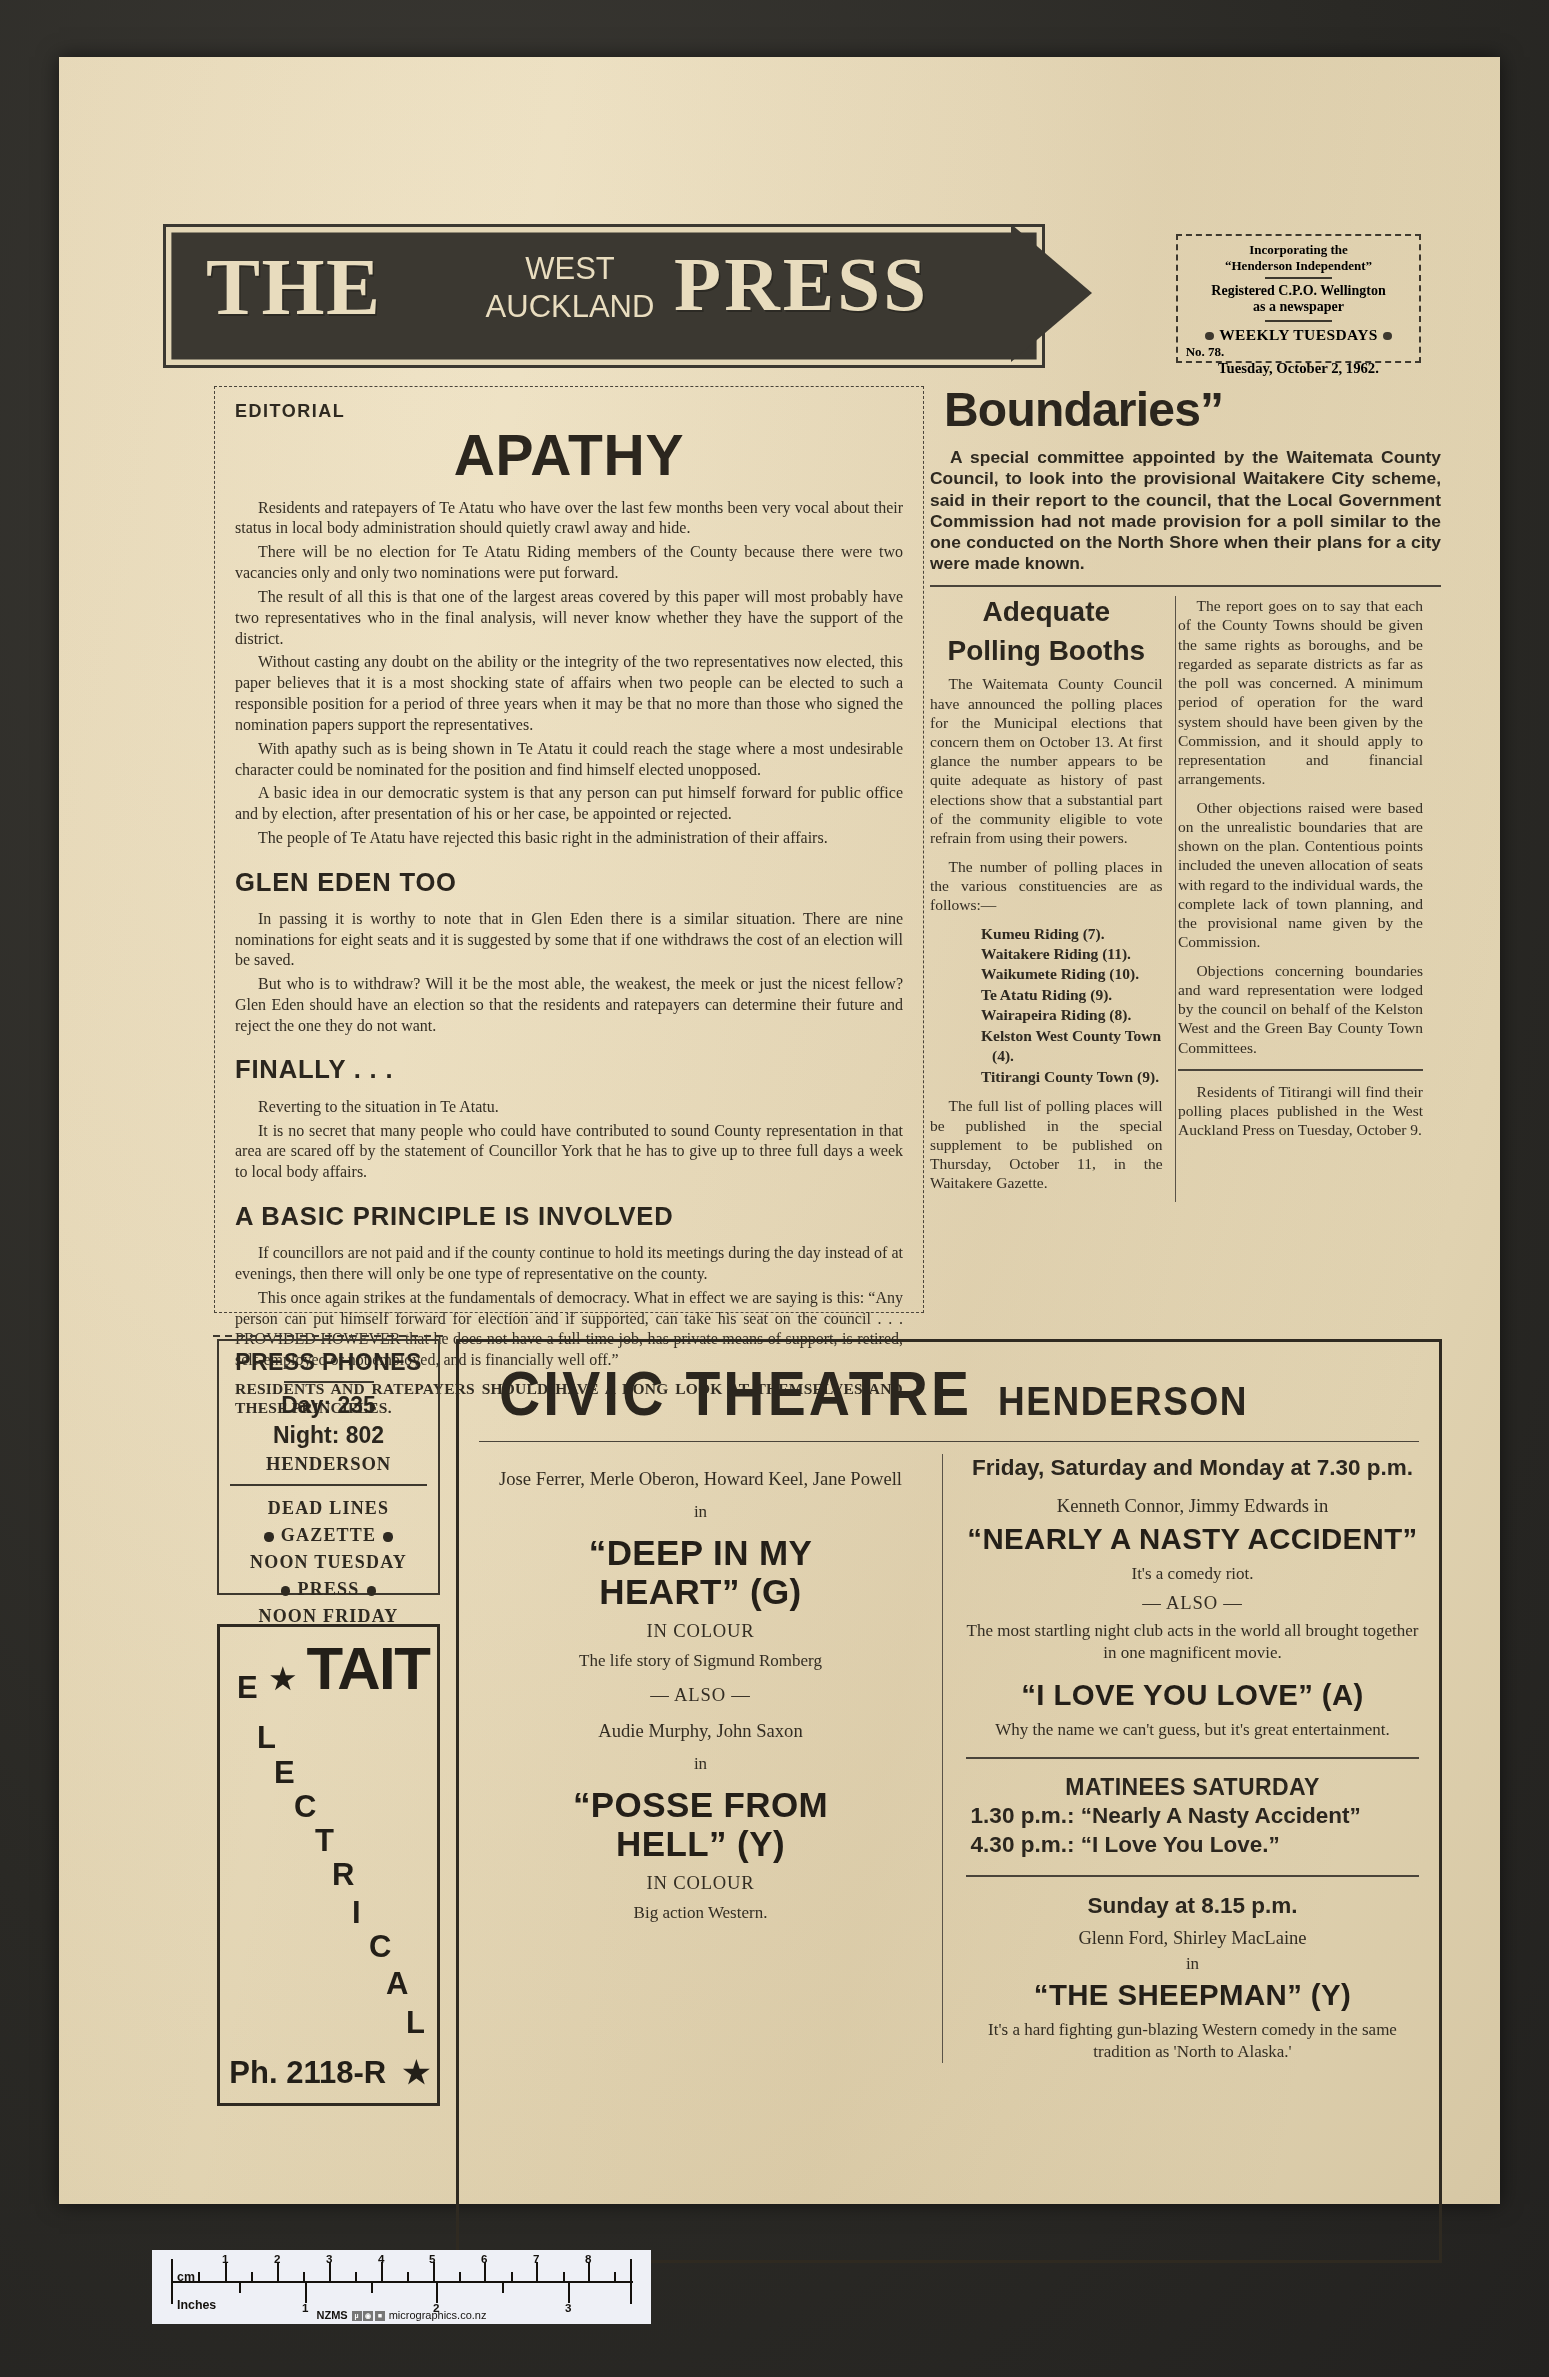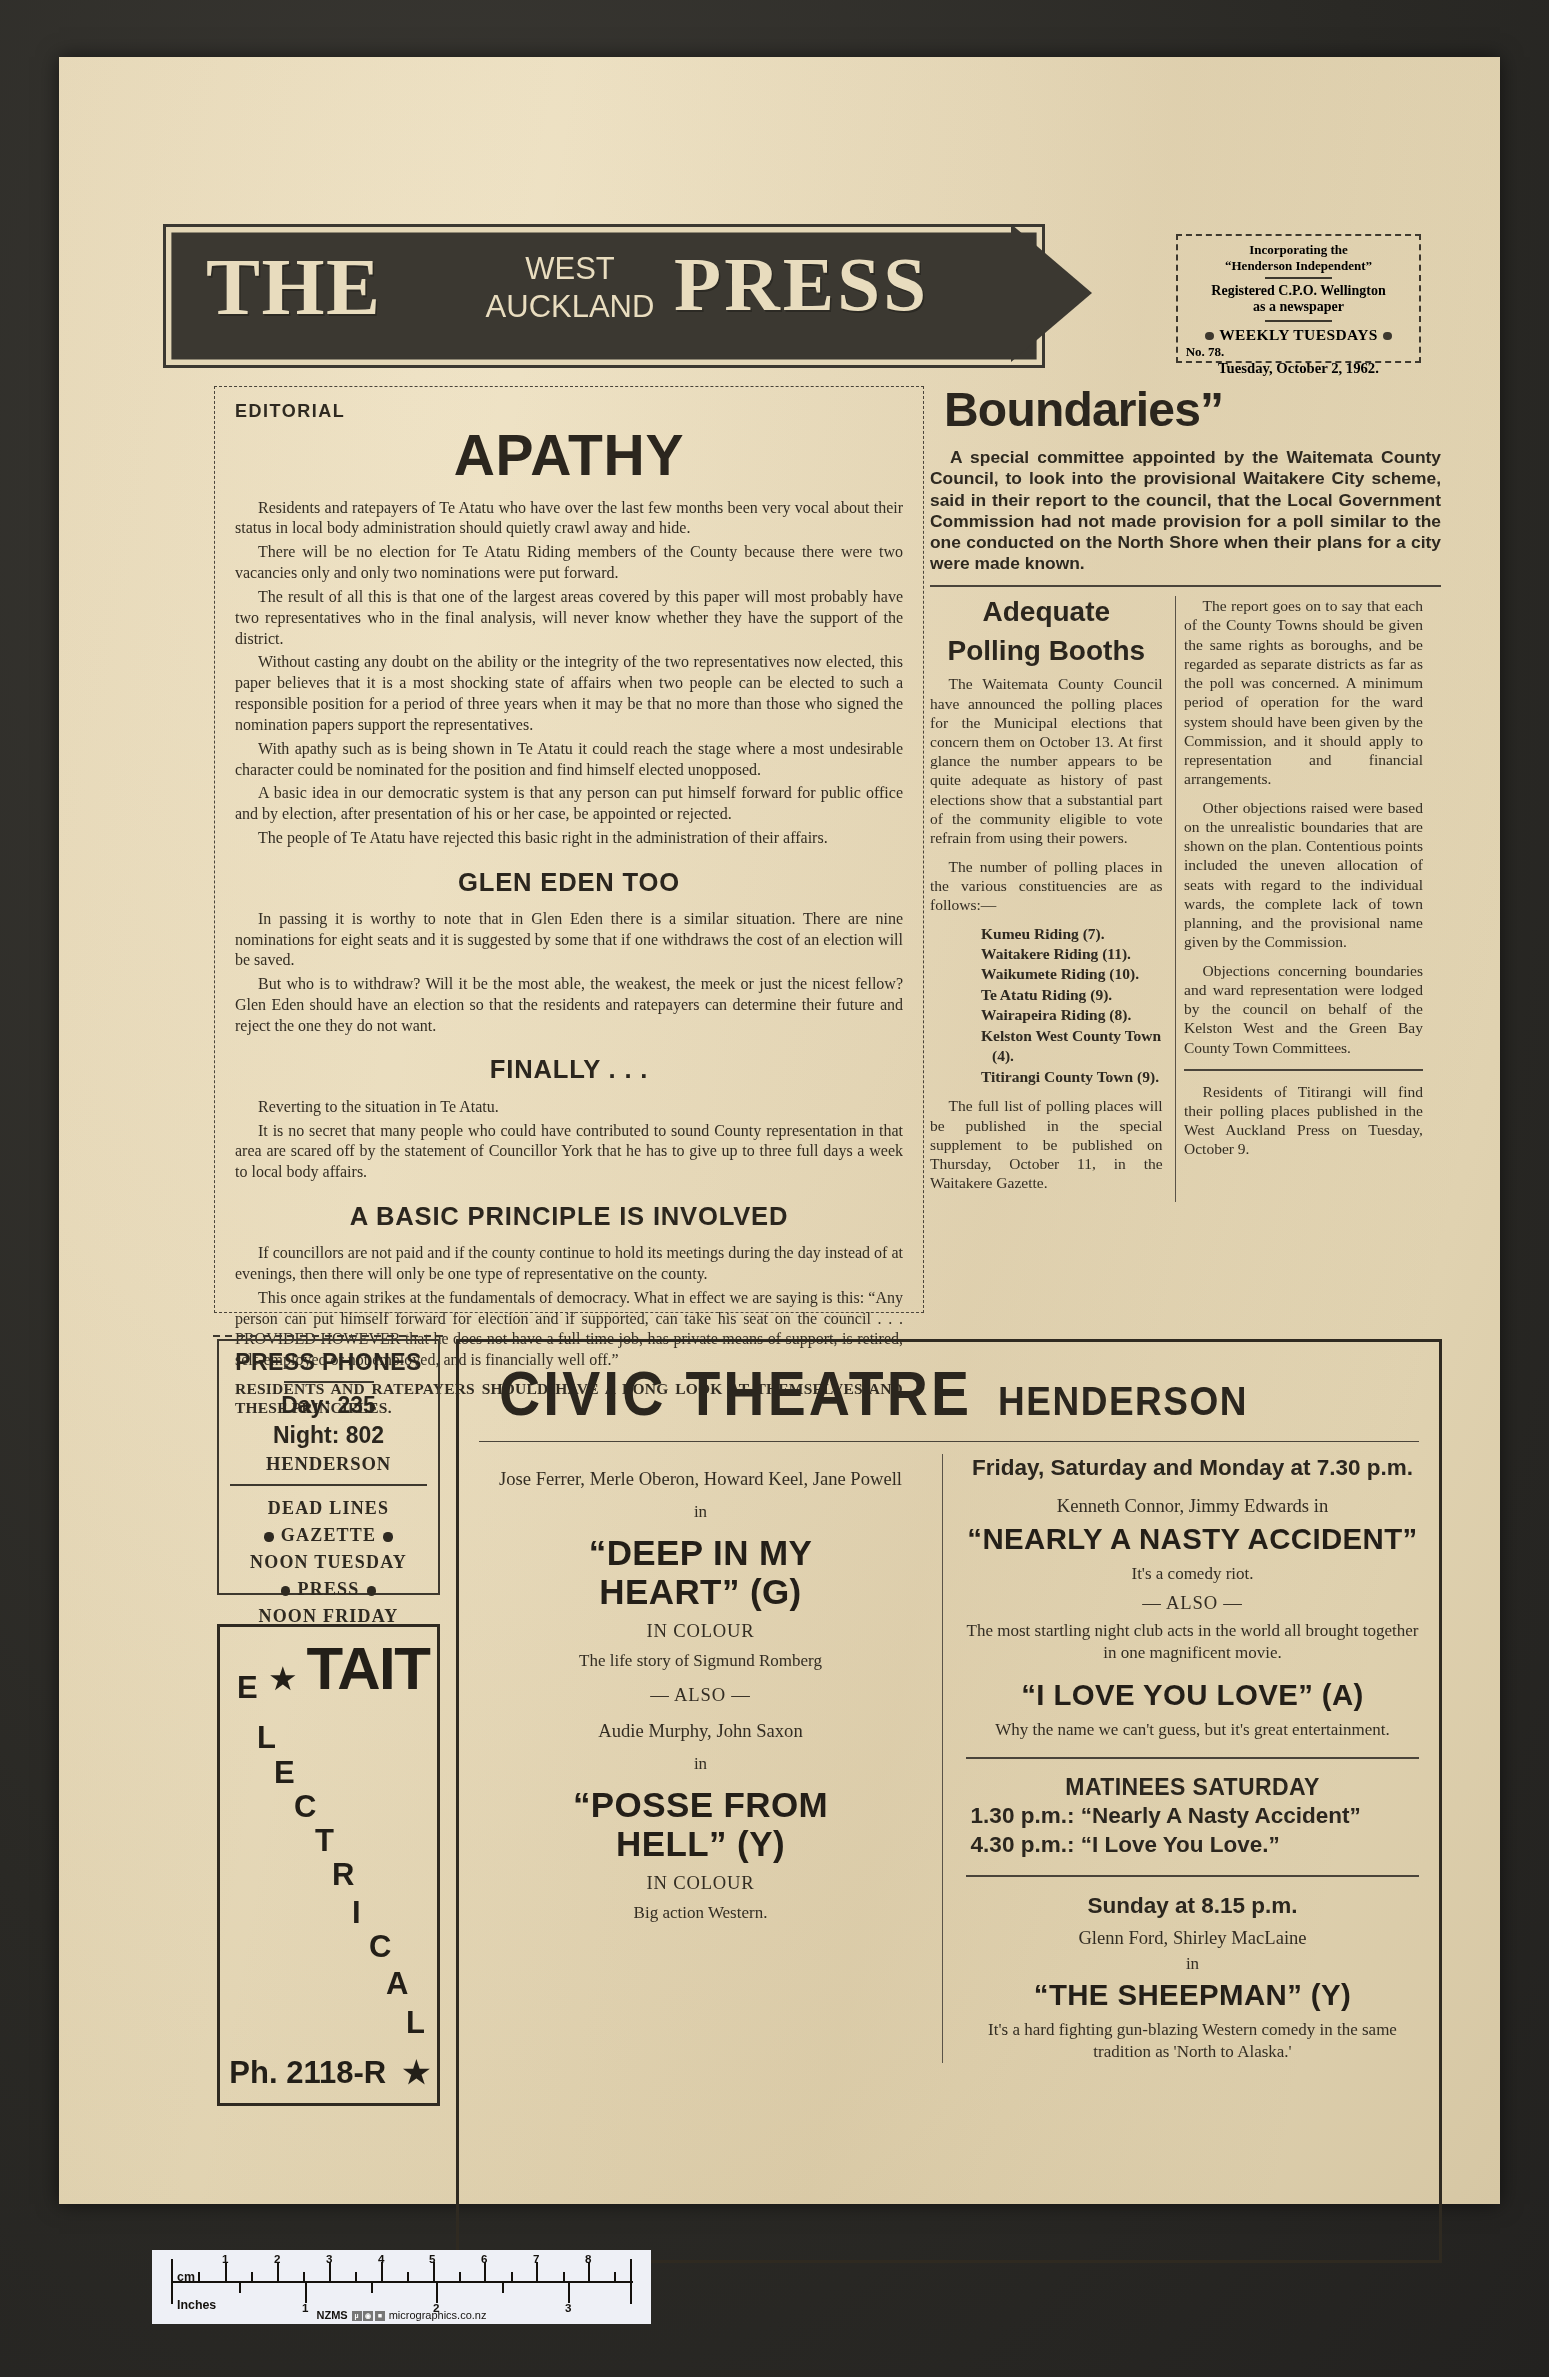--- a/index.html
+++ b/index.html
@@ -52,36 +52,36 @@
   
   #editorial{position:absolute;left:155px;top:329px;width:710px;height:927px;
     border:1.5px dashed #4a443a;box-sizing:border-box;padding:14px 20px;}
   .ed-label{font-family:"Liberation Sans",sans-serif;font-size:18px;font-weight:bold;
     letter-spacing:1.5px;color:#2f2a21;}
   .ed-title{font-family:"Liberation Sans",sans-serif;font-size:57px;font-weight:bold;
     text-align:center;letter-spacing:0.8px;color:#2b261e;margin:4.6px 0 14px;line-height:1;}
   .ed-p{font-size:16px;line-height:1.30;text-align:justify;text-indent:23px;
     color:#332d23;margin:0 0 3.1px;font-family:"Liberation Serif",serif;}
   .ed-sub{font-family:"Liberation Sans",sans-serif;font-size:25.6px;font-weight:bold;
-    text-align:center;letter-spacing:0.8px;color:#2b261e;margin:18.6px 0 12.4px;}
+    letter-spacing:0.8px;color:#2b261e;margin:18.6px 0 12.4px;}
   .ed-caps{font-size:15.5px;line-height:1.25;text-align:justify;font-weight:bold;
     letter-spacing:0.2px;color:#332d23;margin-top:7.7px;}
 
   
   #news{position:absolute;left:871px;top:329px;width:511px;height:927px;}
   .nb-title{font-family:"Liberation Sans",sans-serif;font-weight:bold;
     font-size:48px;line-height:.98;color:#2b261e;letter-spacing:-0.8px;}
   .nb-t1{padding-left:29.4px;}
   .nb-t2{padding-left:14px;}
   .nb-lead{font-family:"Liberation Sans",sans-serif;font-size:17.4px;line-height:1.22;
     text-align:justify;color:#2e2920;text-indent:20px;margin-top:14px;font-weight:600;}
   .news-hr{height:1.5px;background:#4a443a;margin:11px 0 9.3px;}
   .two-col{display:flex;gap:0;}
   .col-l{width:245px;padding-right:12.4px;box-sizing:border-box;}
-  .col-r{width:248px;padding-left:8px;box-sizing:border-box;border-left:1.5px solid #5a5348;}
+  .col-r{width:248px;padding-left:2px;box-sizing:border-box;border-left:1.5px solid #5a5348;}
   .sub-title{font-family:"Liberation Sans",sans-serif;font-weight:bold;font-size:28px;
     text-align:center;line-height:1.12;color:#2b261e;margin-bottom:7.7px;}
   .news-p{font-size:15.5px;line-height:1.24;text-align:justify;color:#332d23;
     text-indent:18.6px;margin:0 0 9.3px;font-family:"Liberation Serif",serif;}
   .riding-list{margin:3.1px 0 9.3px 11px;}
   .riding-list li{font-size:15.5px;font-weight:bold;line-height:1.32;color:#2e2920;
     list-style:none;text-indent:-11px;padding-left:11px;}
   .thin-rule{height:1.5px;background:#4a443a;margin:12.4px 0 11px;}
 
   

